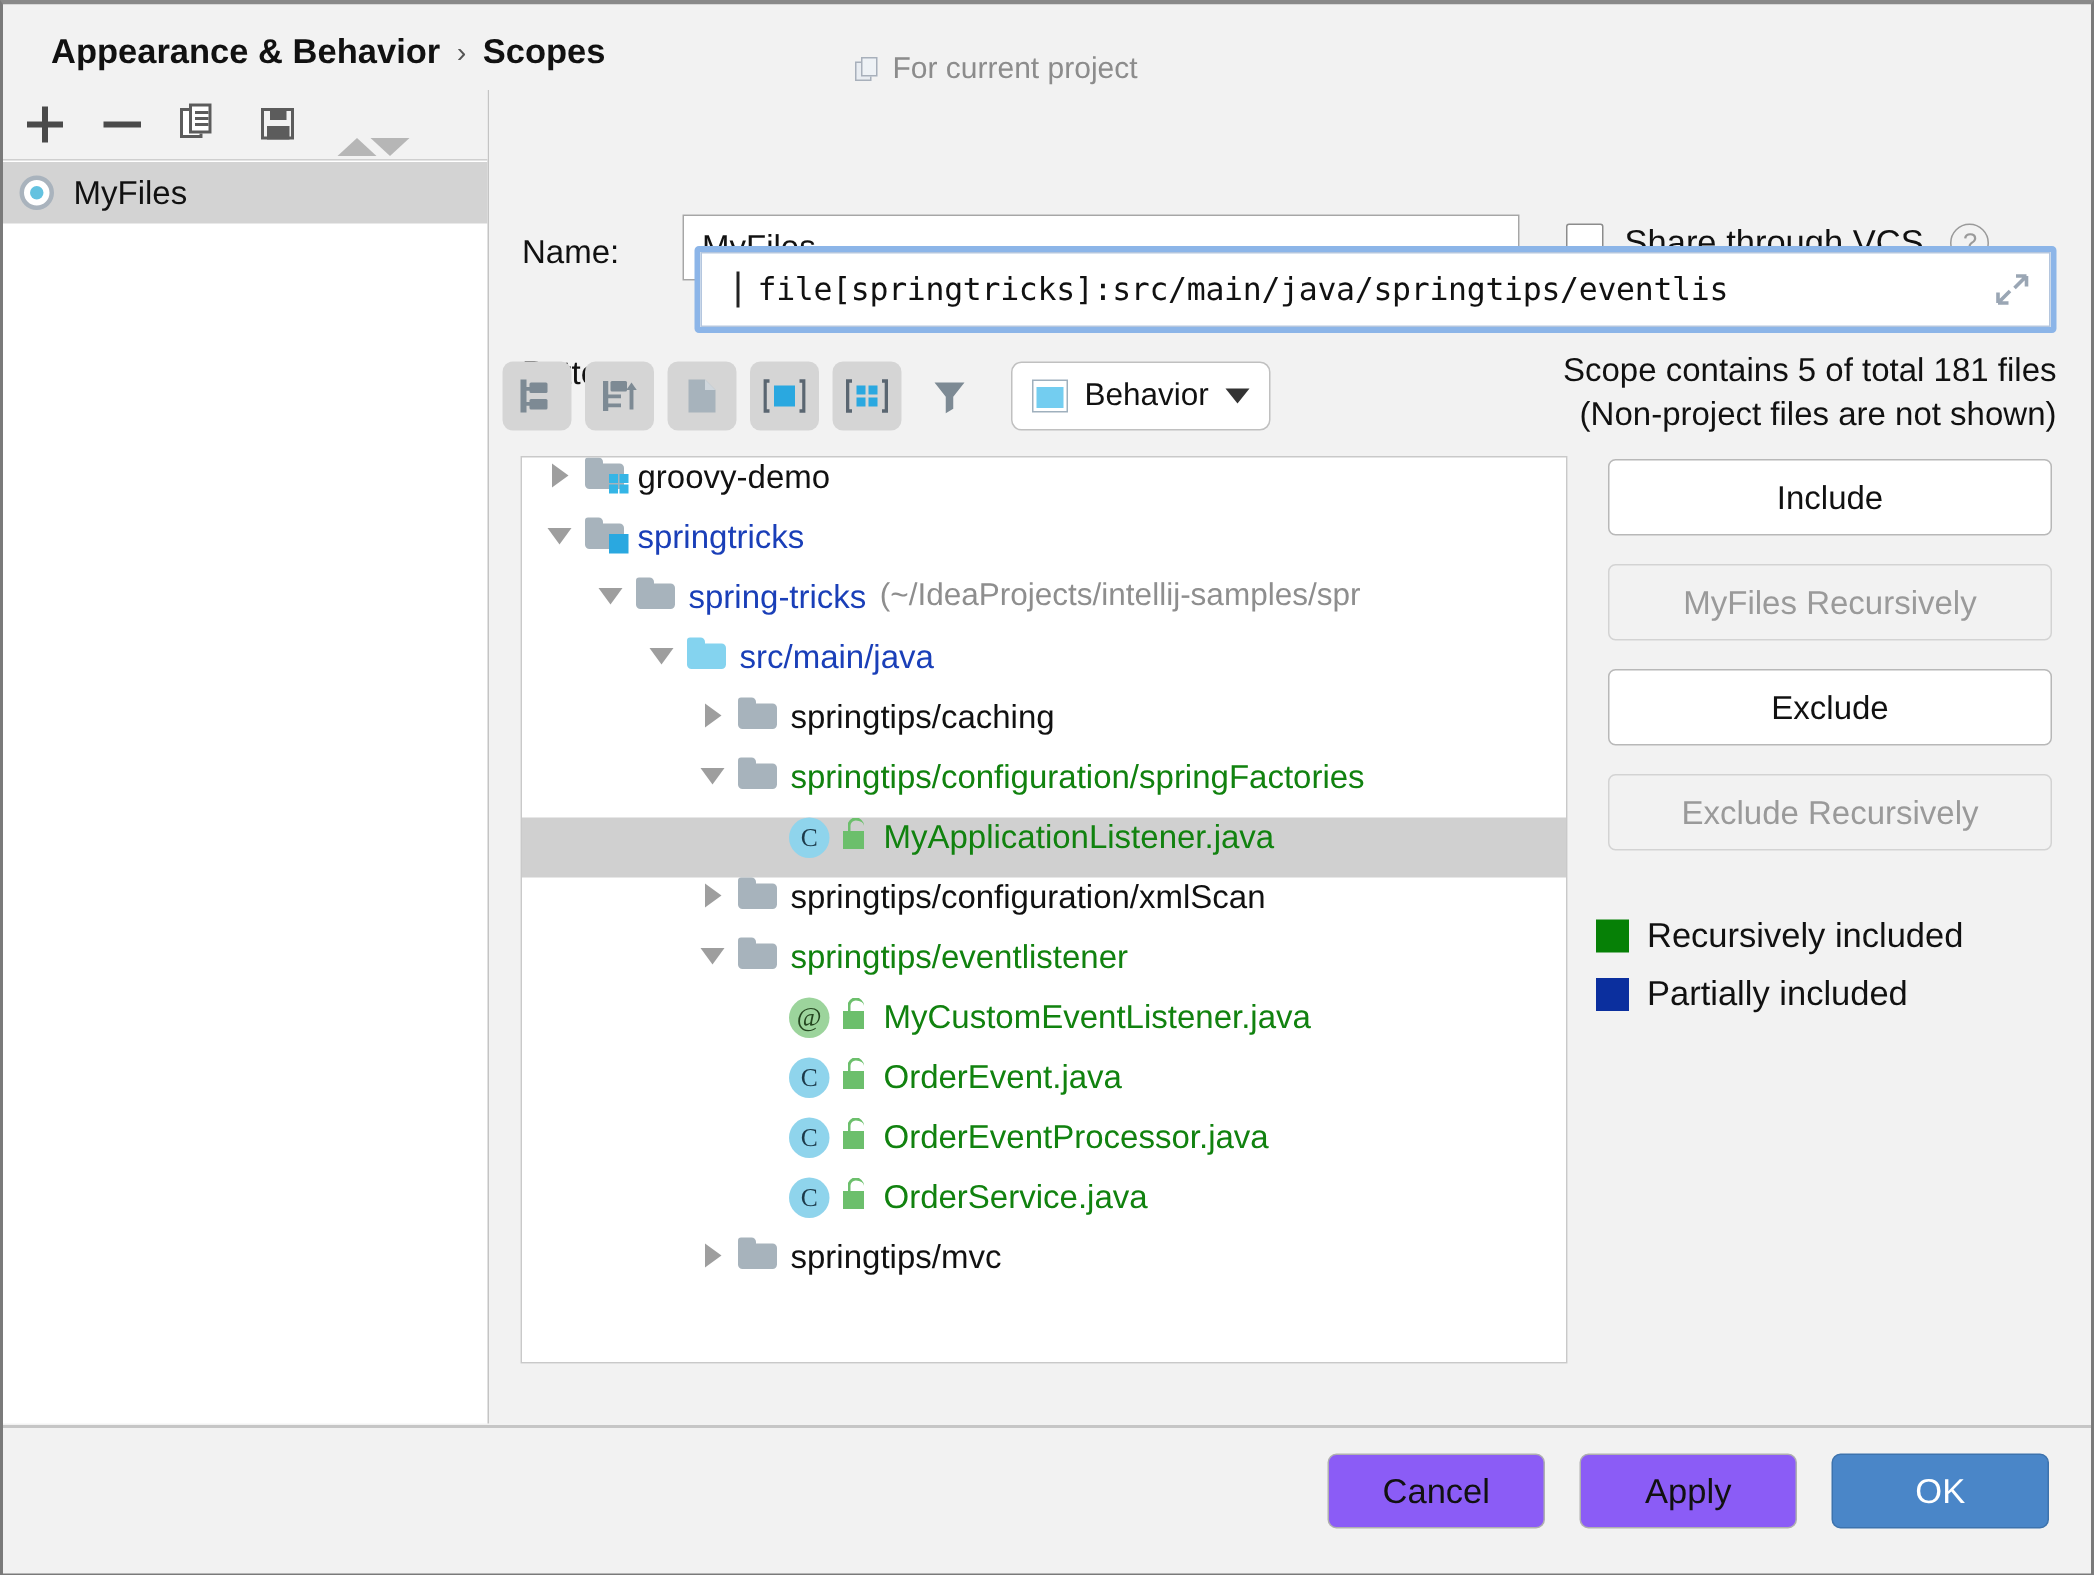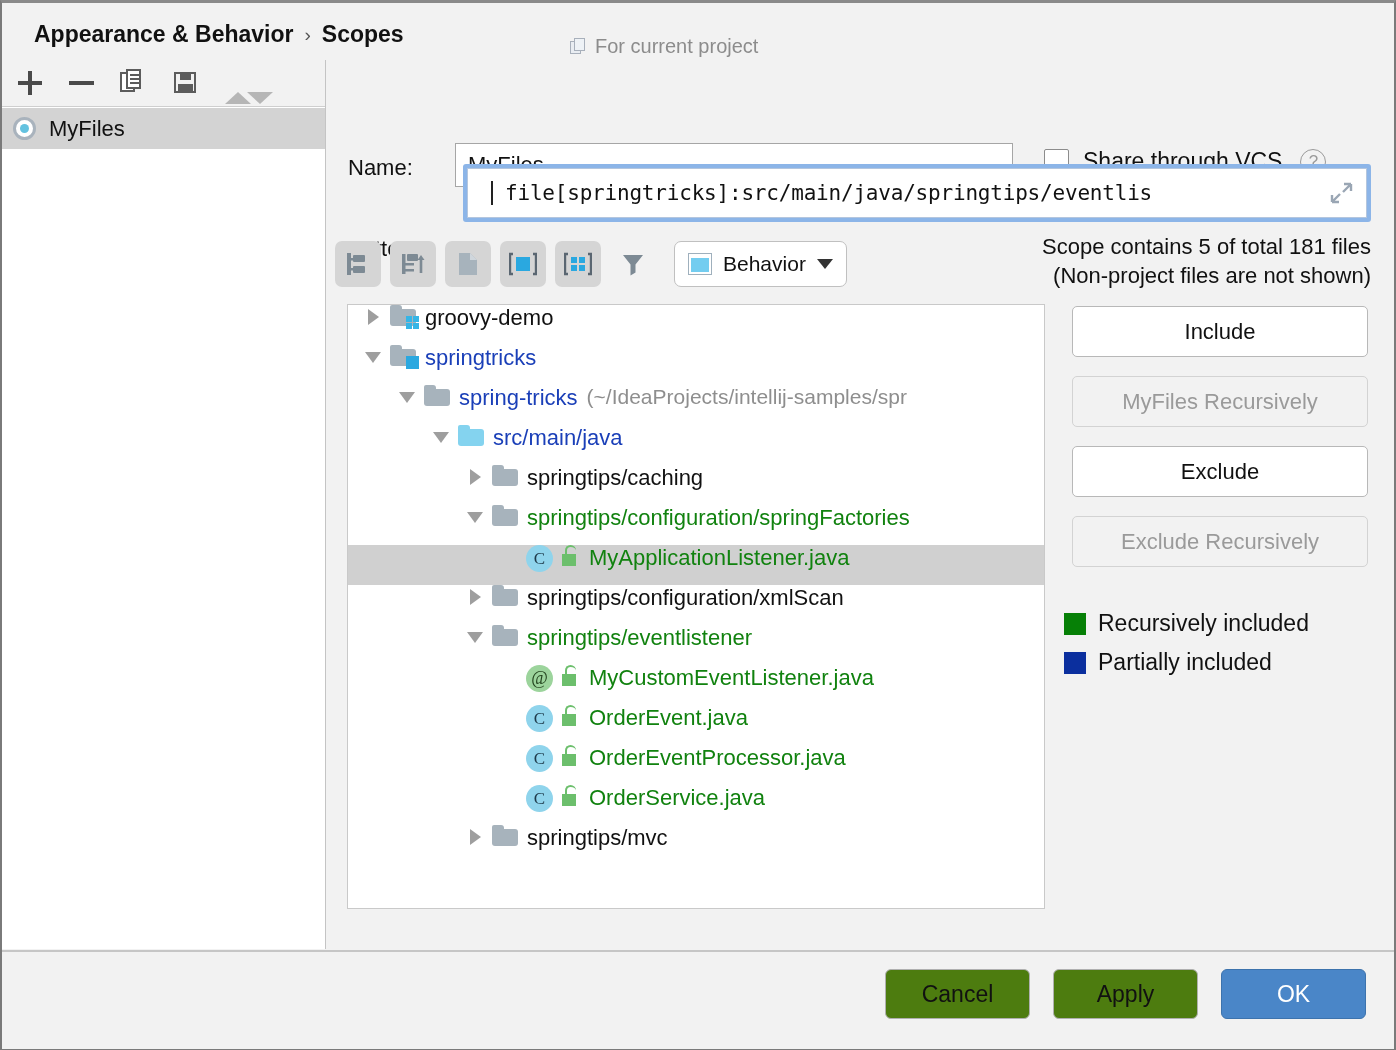--- a/index.html
+++ b/index.html
@@ -269,21 +269,21 @@
   .lrow span { font-size: 23px; color: #111; }
 
   
   .footer {
     position: absolute; left: 0; top: 947px; width: 1392px; height: 99px;
     background: #f2f2f2; border-top: 2px solid #c6c6c6;
   }
   .fbtns { position: absolute; right: 28px; top: 17px; display: flex; gap: 23px; }
   .fbtn {
     height: 50px; min-width: 145px; border-radius: 6px; border: 1px solid #b0b0b0;
-    background: #4d7c0f; font-size: 23px; color: #111; cursor: pointer;
+    background: #8b5cf6; font-size: 23px; color: #111; cursor: pointer;
     display: flex; align-items: center; justify-content: center;
     font-family: "Liberation Sans", sans-serif;
   }
   .fbtn.primary { background: #4a86c8; border-color: #3d73ad; color: #fff; }
 </style>
 </head>
 <body>
 
 <div id="app">
 

